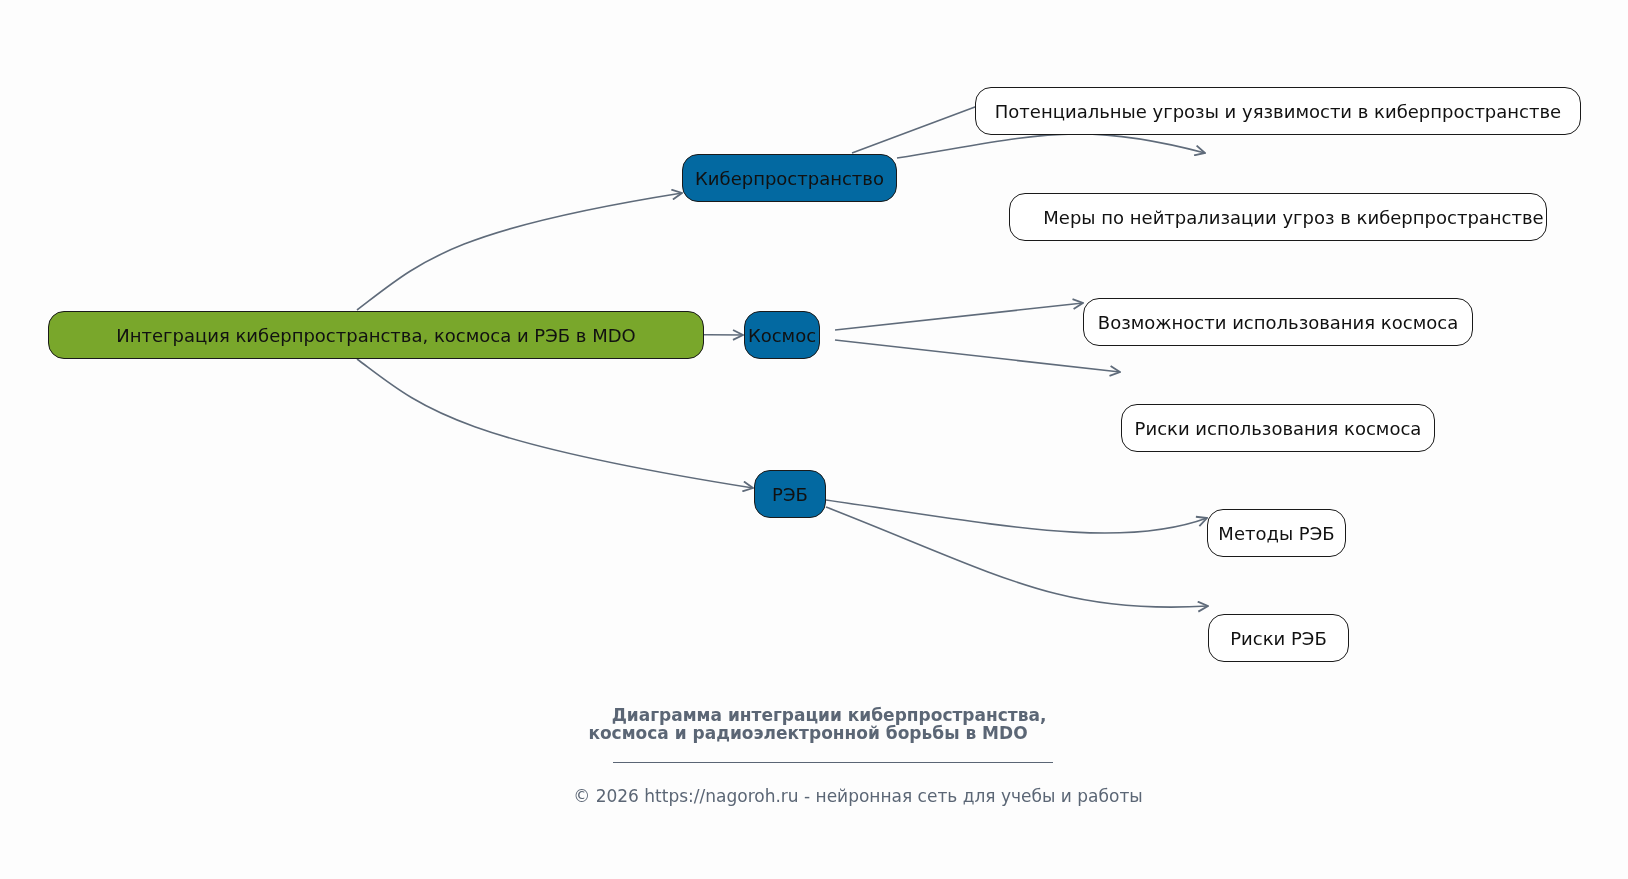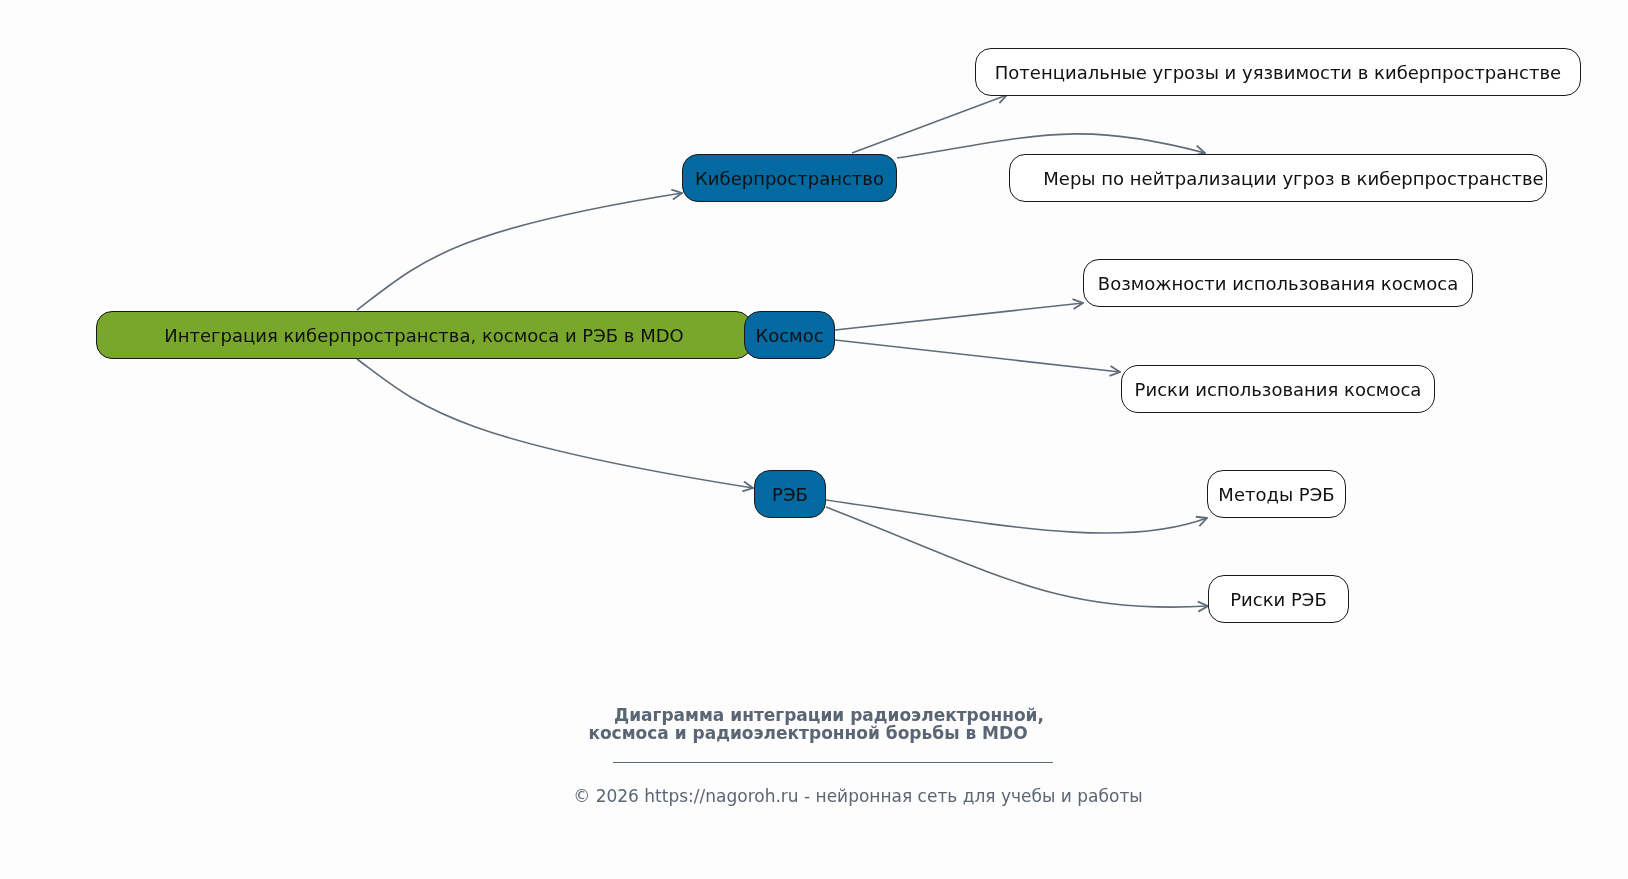--- a/index.html
+++ b/index.html
@@ -15,21 +15,21 @@
       box-sizing: border-box;
       height: 48px;
       border: 1.3px solid #1a1a1a;
       border-radius: 16px;
       display: flex; align-items: center; justify-content: center;
       font-size: 18px; color: #111;
       white-space: nowrap;
     }
     .root { background: #79a72b; }
     .mid { background: #0369a1; }
-    .leaf { background: #ffffff; }
+    .leaf { background: #ffffff; margin-top: 39px; }
     .caption {
       position: absolute; left: 0; width: 1628px; text-align: center;
       color: #5b6675;
     }
     .title {
       top: 706px; font-weight: bold; font-size: 17px; line-height: 18px;
     }
     .title-line1 { display: block; padding-left: 30px; }
     .title-line2 { display: block; padding-right: 12px; }
     .underline {
@@ -51,51 +51,51 @@
   <path d="M604,334 L743,335" fill="none" stroke="#5f6b7a" stroke-width="1.6" marker-end="url(#arrow)"></path>
   <path d="M357,359 C420,406 450,440 753,488" fill="none" stroke="#5f6b7a" stroke-width="1.6" marker-end="url(#arrow)"></path>
   <path d="M852,153 L1007,95" fill="none" stroke="#5f6b7a" stroke-width="1.6" marker-end="url(#arrow)"></path>
   <path d="M897,158 C1040,135 1080,120 1205,153" fill="none" stroke="#5f6b7a" stroke-width="1.6" marker-end="url(#arrow)"></path>
   <path d="M835,330 L1083,303" fill="none" stroke="#5f6b7a" stroke-width="1.6" marker-end="url(#arrow)"></path>
   <path d="M835,340 L1120,372" fill="none" stroke="#5f6b7a" stroke-width="1.6" marker-end="url(#arrow)"></path>
   <path d="M826,500 C1000,525 1120,550 1207,518" fill="none" stroke="#5f6b7a" stroke-width="1.6" marker-end="url(#arrow)"></path>
   <path d="M826,507 C1000,575 1060,615 1208,606" fill="none" stroke="#5f6b7a" stroke-width="1.6" marker-end="url(#arrow)"></path>
 </svg>
 
-<div class="node root" style="left:48px; top:311px; width:656px;margin-left:48px;">
+<div class="node root" style="left:48px; top:311px; width:656px;">
   <span>Интеграция киберпространства, космоса и РЭБ в MDO</span>
 </div>
 
 <div class="node mid" style="left:682px; top:154px; width:215px;">
   <span>Киберпространство</span>
 </div>
-<div class="node mid" style="left:744px; top:311px; width:91px;">
+<div class="node mid" style="left:744px; top:311px; width:76px;">
   <span>Космос</span>
 </div>
 <div class="node mid" style="left:754px; top:470px; width:72px;">
   <span>РЭБ</span>
 </div>
 
 <div class="node leaf" style="left:975px; top:48px; width:606px;">
   <span>Потенциальные угрозы и уязвимости в киберпространстве</span>
 </div>
 <div class="node leaf" style="left:1009px; top:154px; width:538px;padding-left:31px;">
   <span>Меры по нейтрализации угроз в киберпространстве</span>
 </div>
 <div class="node leaf" style="left:1083px; top:259px; width:390px;">
   <span>Возможности использования космоса</span>
 </div>
-<div class="node leaf" style="left:1121px; top:365px; width:314px;border-radius:17px;">
+<div class="node leaf" style="left:1121px; top:365px; width:314px;">
   <span>Риски использования космоса</span>
 </div>
 <div class="node leaf" style="left:1207px; top:470px; width:139px;">
   <span>Методы РЭБ</span>
 </div>
 <div class="node leaf" style="left:1208px; top:575px; width:141px;">
   <span>Риски РЭБ</span>
 </div>
 
 <div class="caption title">
-  <span class="title-line1">Диаграмма интеграции радиоэлектронной,</span>
+  <span class="title-line1">Диаграмма интеграции киберпространства,</span>
   <span class="title-line2">космоса и радиоэлектронной борьбы в MDO</span>
 </div>
 <div class="underline"></div>
 <div class="caption footer">© 2026 https://nagoroh.ru - нейронная сеть для учебы и работы</div>
 
 </body></html>

